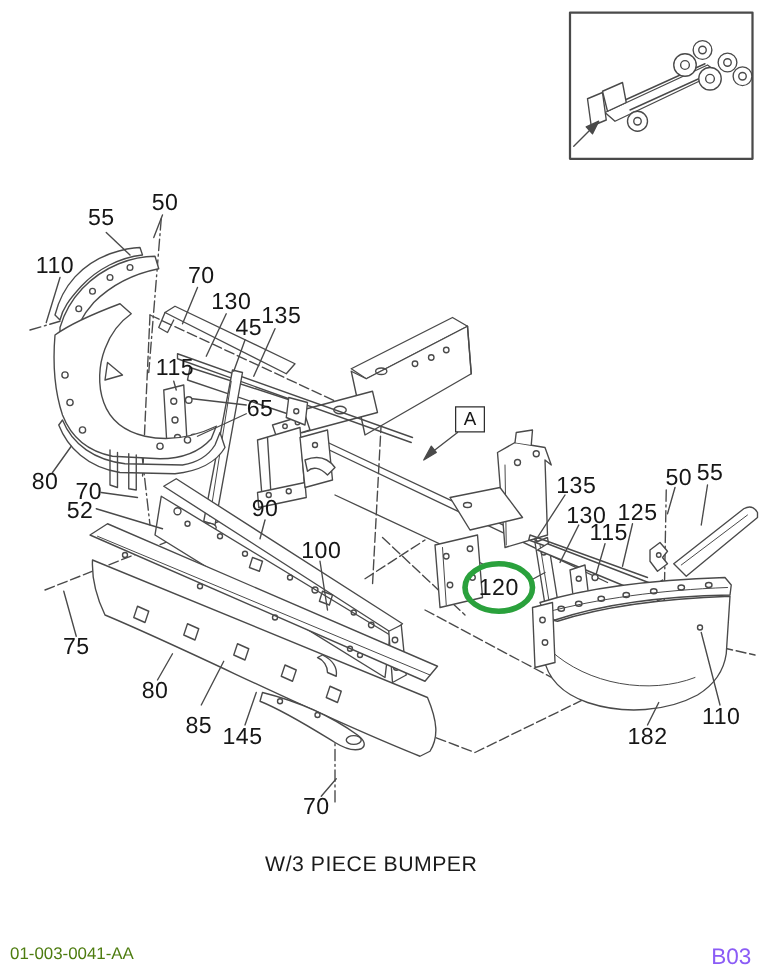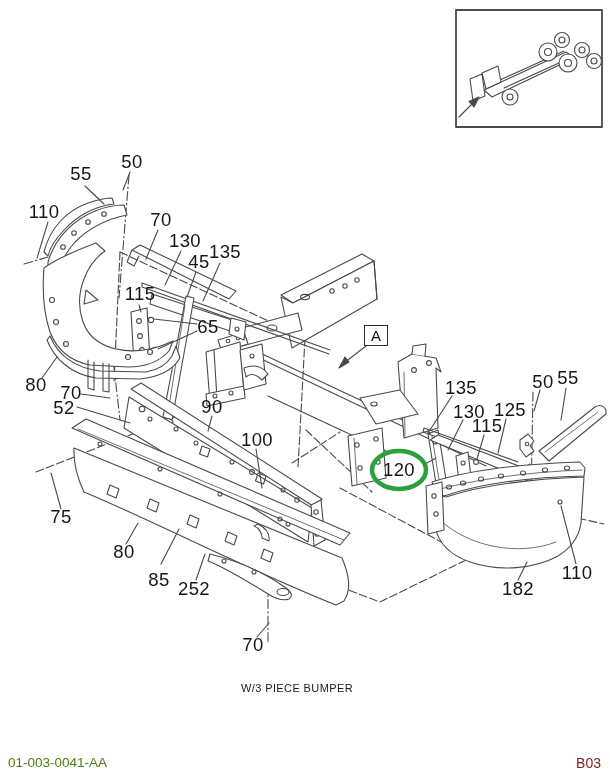--- a/index.html
+++ b/index.html
@@ -5,23 +5,23 @@
   html,body{margin:0;padding:0;background:#ffffff;}
   .stage{position:relative;width:610px;height:777px;background:#ffffff;
          font-family:"Liberation Sans",sans-serif;overflow:hidden;}
   svg.diagram{position:absolute;left:0;top:0;}
   .plabel{position:absolute;transform:translate(-50%,-50%);font-size:18.5px;
           color:#161616;white-space:nowrap;letter-spacing:.4px;z-index:5;}
   .amarker{position:absolute;left:364px;top:325px;width:22px;height:19px;
            border:1.7px solid #2e2e2e;display:flex;align-items:center;
            justify-content:center;font-size:15px;color:#161616;z-index:5;}
   .caption{position:absolute;left:297px;top:682px;transform:translateX(-50%);
-           font-size:11px;color:#1a1a1a;letter-spacing:.4px;z-index:5;}
+           font-size:17px;color:#1a1a1a;letter-spacing:.4px;z-index:5;}
   .footer-left{position:absolute;left:8px;top:755px;font-size:13.5px;color:#4d7c0f;z-index:5;}
-  .footer-right{position:absolute;right:9px;top:755px;font-size:14px;color:#7f1d1d;z-index:5;}
+  .footer-right{position:absolute;right:9px;top:755px;font-size:18px;color:#8b5cf6;z-index:5;}
 </style>
 </head>
 <body>
 
 <div class="stage">
 
 <svg class="diagram" width="610" height="777" viewBox="0 0 610 777">
   <g stroke="#4a4a4a" fill="none" stroke-width="1.1" stroke-linejoin="round" stroke-linecap="round">
 
     <g>
@@ -278,21 +278,21 @@
 <span class="plabel" style="left:461px;top:388px">135</span>
 <span class="plabel" style="left:469px;top:412px">130</span>
 <span class="plabel" style="left:487px;top:426px">115</span>
 <span class="plabel" style="left:510px;top:410px">125</span>
 <span class="plabel" style="left:543px;top:382px">50</span>
 <span class="plabel" style="left:568px;top:378px">55</span>
 <span class="plabel" style="left:399px;top:470px">120</span>
 <span class="plabel" style="left:61px;top:517px">75</span>
 <span class="plabel" style="left:124px;top:552px">80</span>
 <span class="plabel" style="left:159px;top:580px">85</span>
-<span class="plabel" style="left:194px;top:589px">252</span>
+<span class="plabel" style="left:194px;top:589px">145</span>
 <span class="plabel" style="left:518px;top:589px">182</span>
 <span class="plabel" style="left:577px;top:573px">110</span>
 <span class="plabel" style="left:253px;top:645px">70</span>
 
 <div class="amarker">A</div>
 
 <div class="caption">W/3 PIECE BUMPER</div>
 <div class="footer-left">01-003-0041-AA</div>
 <div class="footer-right">B03</div>
 

